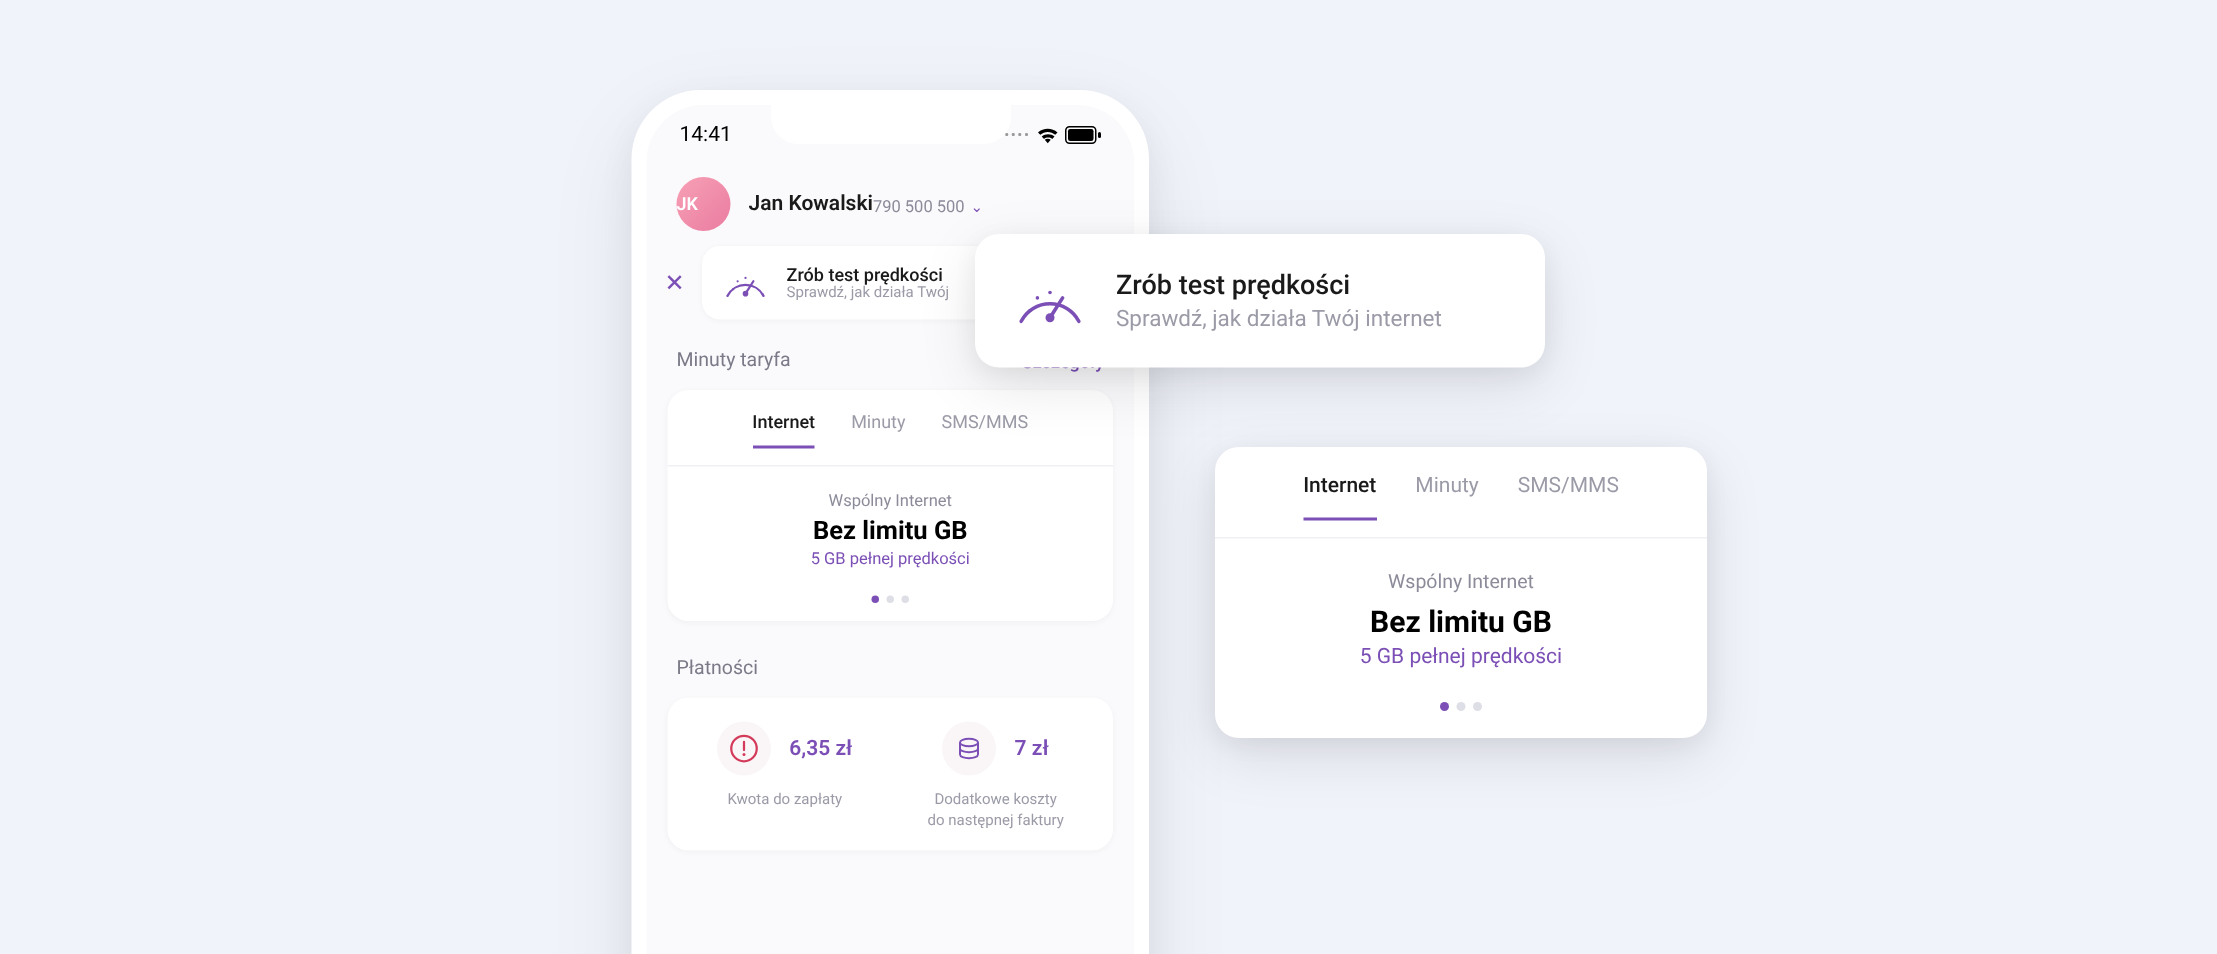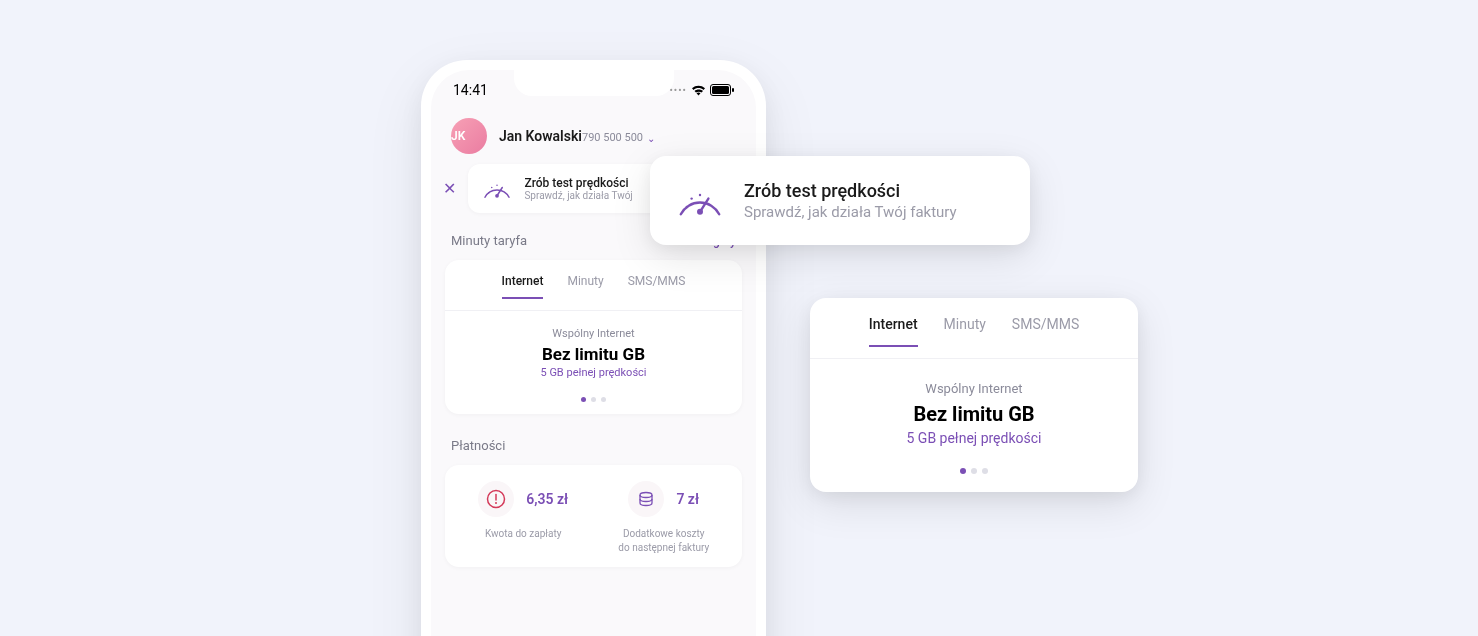--- a/index.html
+++ b/index.html
@@ -179,21 +179,21 @@
   <svg class="gauge-icon" viewBox="0 0 40 30">
       <path d="M4 26a18 18 0 0 1 32 0" stroke="#7b4fb5" stroke-width="2" fill="none" stroke-linecap="round"></path>
       <circle cx="20" cy="24" r="2.5" fill="#7b4fb5"></circle>
       <line x1="20" y1="24" x2="27" y2="13" stroke="#7b4fb5" stroke-width="2" stroke-linecap="round"></line>
       <circle cx="9" cy="20" r="1" fill="#7b4fb5"></circle>
       <circle cx="13" cy="13" r="1" fill="#7b4fb5"></circle>
       <circle cx="20" cy="10" r="1" fill="#7b4fb5"></circle>
     </svg>
   <div>
     <div class="callout-speed-title">Zrób test prędkości</div>
-    <div class="callout-speed-sub">Sprawdź, jak działa Twój faktury</div>
+    <div class="callout-speed-sub">Sprawdź, jak działa Twój internet</div>
   </div>
 </div>
 
 <div class="callout callout-tariff">
   <div class="tabs">
     <span class="tab active">Internet</span>
     <span class="tab">Minuty</span>
     <span class="tab">SMS/MMS</span>
   </div>
   <div class="tab-body">

